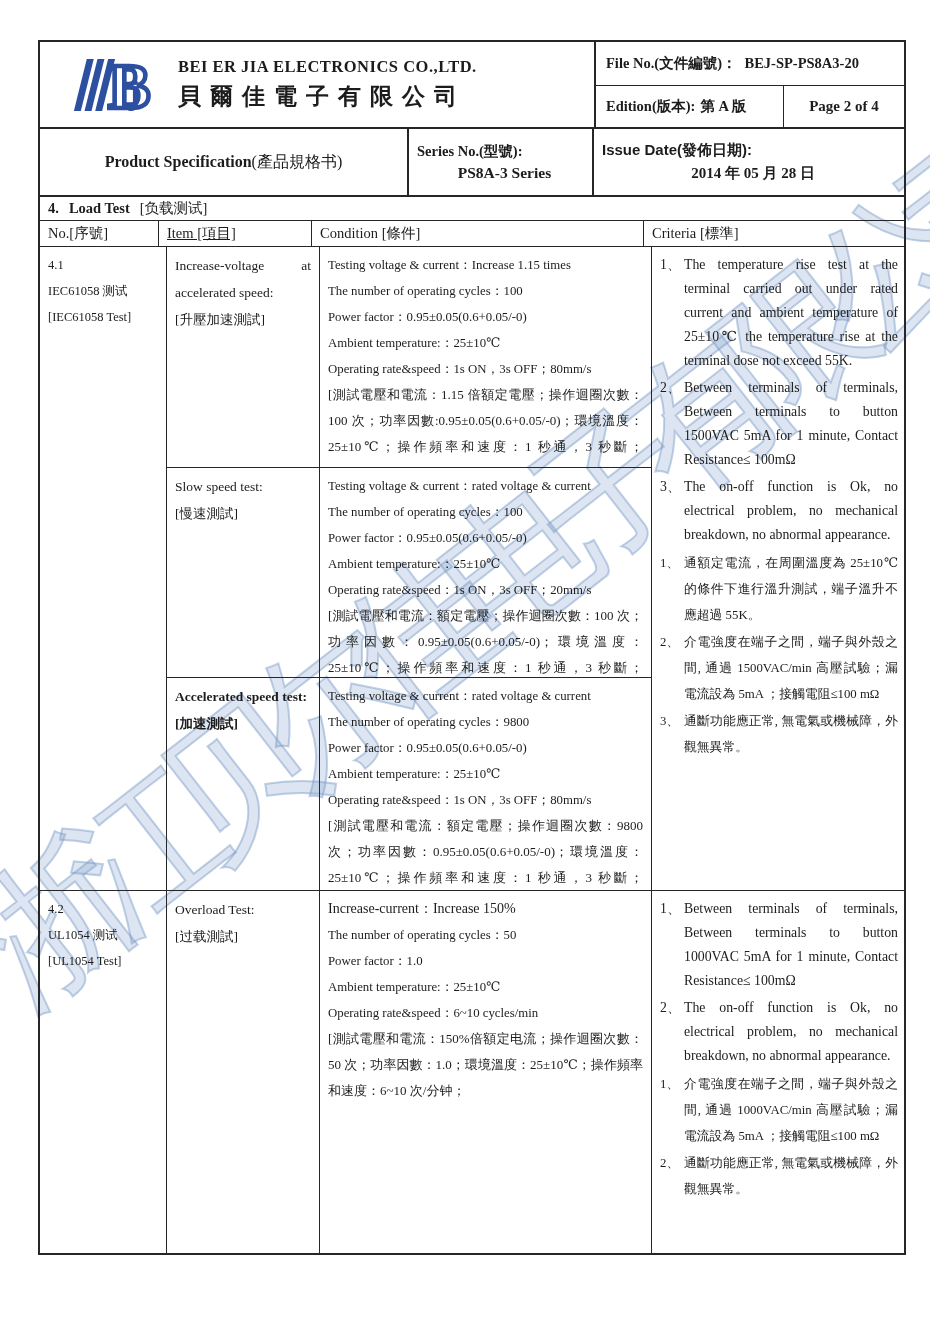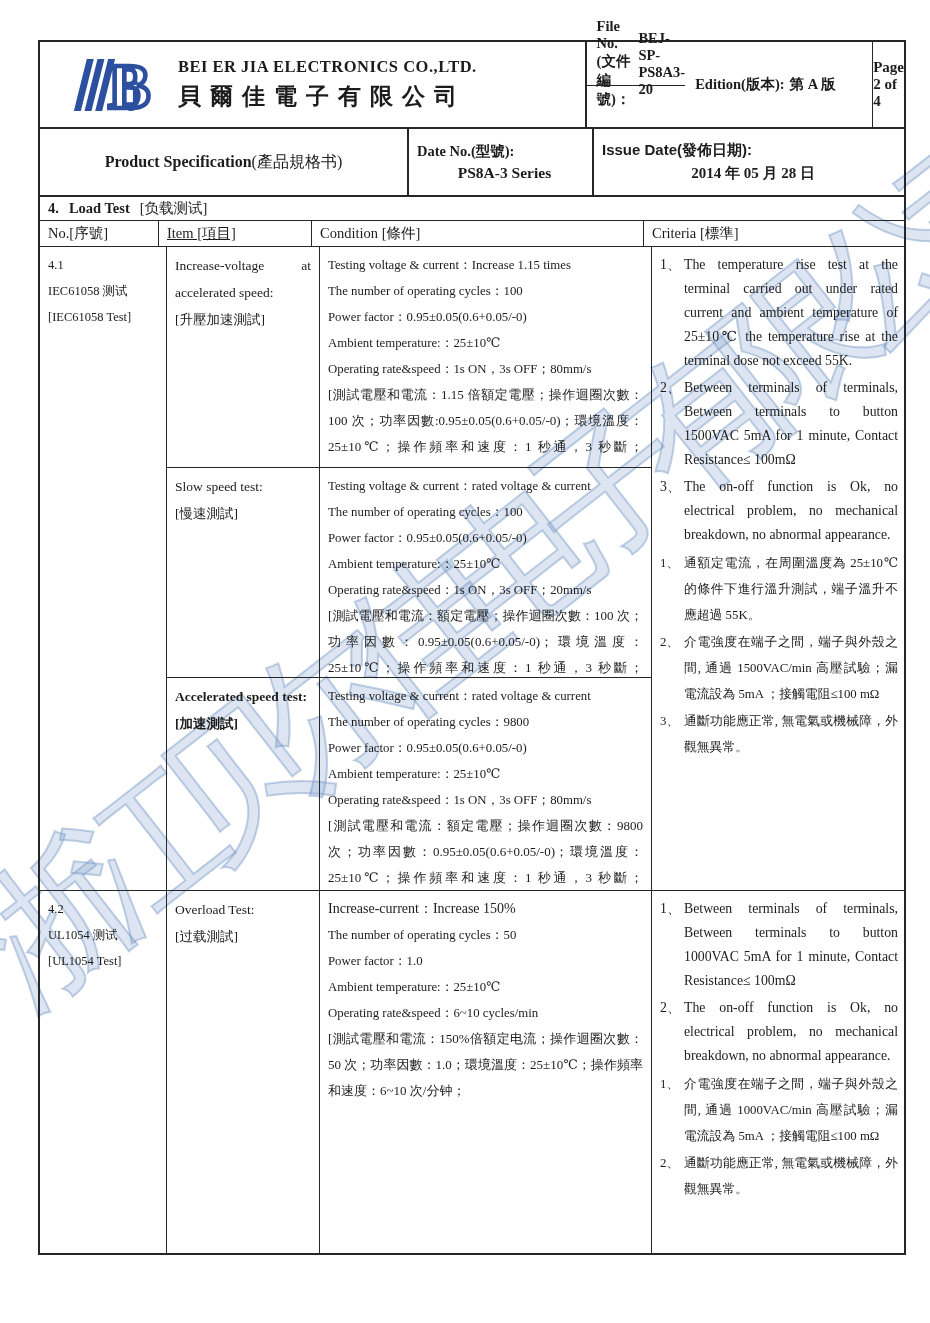--- a/index.html
+++ b/index.html
@@ -21,21 +21,21 @@
     position:absolute; left:38px; top:40px; width:868px; height:1215px;
     border:2px solid #262626; display:flex; flex-direction:column; z-index:1;
   }
   .b-r { border-right:1.5px solid #262626; }
   .b-b { border-bottom:1.5px solid #262626; }
   
   .hrow1 { height:87px; flex:none; display:flex; border-bottom:2px solid #262626; }
   .company { width:554px; display:flex; align-items:center; padding-left:22px; gap:14px; }
   .names .en { font-weight:bold; font-size:16.5px; letter-spacing:0.5px; }
   .names .cn { font-size:23px; letter-spacing:9px; margin-top:4px; font-weight:bold; }
-  .hright { flex:1; border-left:2px solid #262626; display:flex; flex-direction:row; }
+  .hright { flex:1; border-left:2px solid #262626; display:flex; flex-direction:column; }
   .fileno { height:44px; display:flex; align-items:center; padding-left:10px; font-weight:bold; font-size:14.5px; gap:8px; border-bottom:1.5px solid #262626; }
   .edpage { flex:1; display:flex; }
   .edition { width:188px; display:flex; align-items:center; padding-left:10px; font-weight:bold; font-size:14.5px; gap:5px; border-right:1.5px solid #262626; }
   .pageno { flex:1; display:flex; align-items:center; justify-content:center; font-weight:bold; font-size:15px; }
   
   .hrow2 { height:68px; flex:none; display:flex; border-bottom:2px solid #262626; }
   .prodspec { width:367px; display:flex; align-items:center; justify-content:center; font-size:16px; }
   .prodspec .en { font-weight:bold; }
   .model { width:187px; border-left:2px solid #262626; border-right:2px solid #262626;
            display:flex; flex-direction:column; justify-content:center; padding-left:8px; }
@@ -109,21 +109,21 @@
         </div>
       </div>
     </div>
 
     <div class="hrow2">
       <div class="prodspec">
         <span class="en">Product Specification</span>
         <span>(產品規格书)</span>
       </div>
       <div class="model">
-        <div class="lbl">Date No.(型號):</div>
+        <div class="lbl">Series No.(型號):</div>
         <div class="val">PS8A-3 Series</div>
       </div>
       <div class="issue">
         <div class="lbl">Issue Date(發佈日期):</div>
         <div class="val">2014 年 05 月 28 日</div>
       </div>
     </div>
 
     <div class="section-title">
       <span class="b">4.</span>

